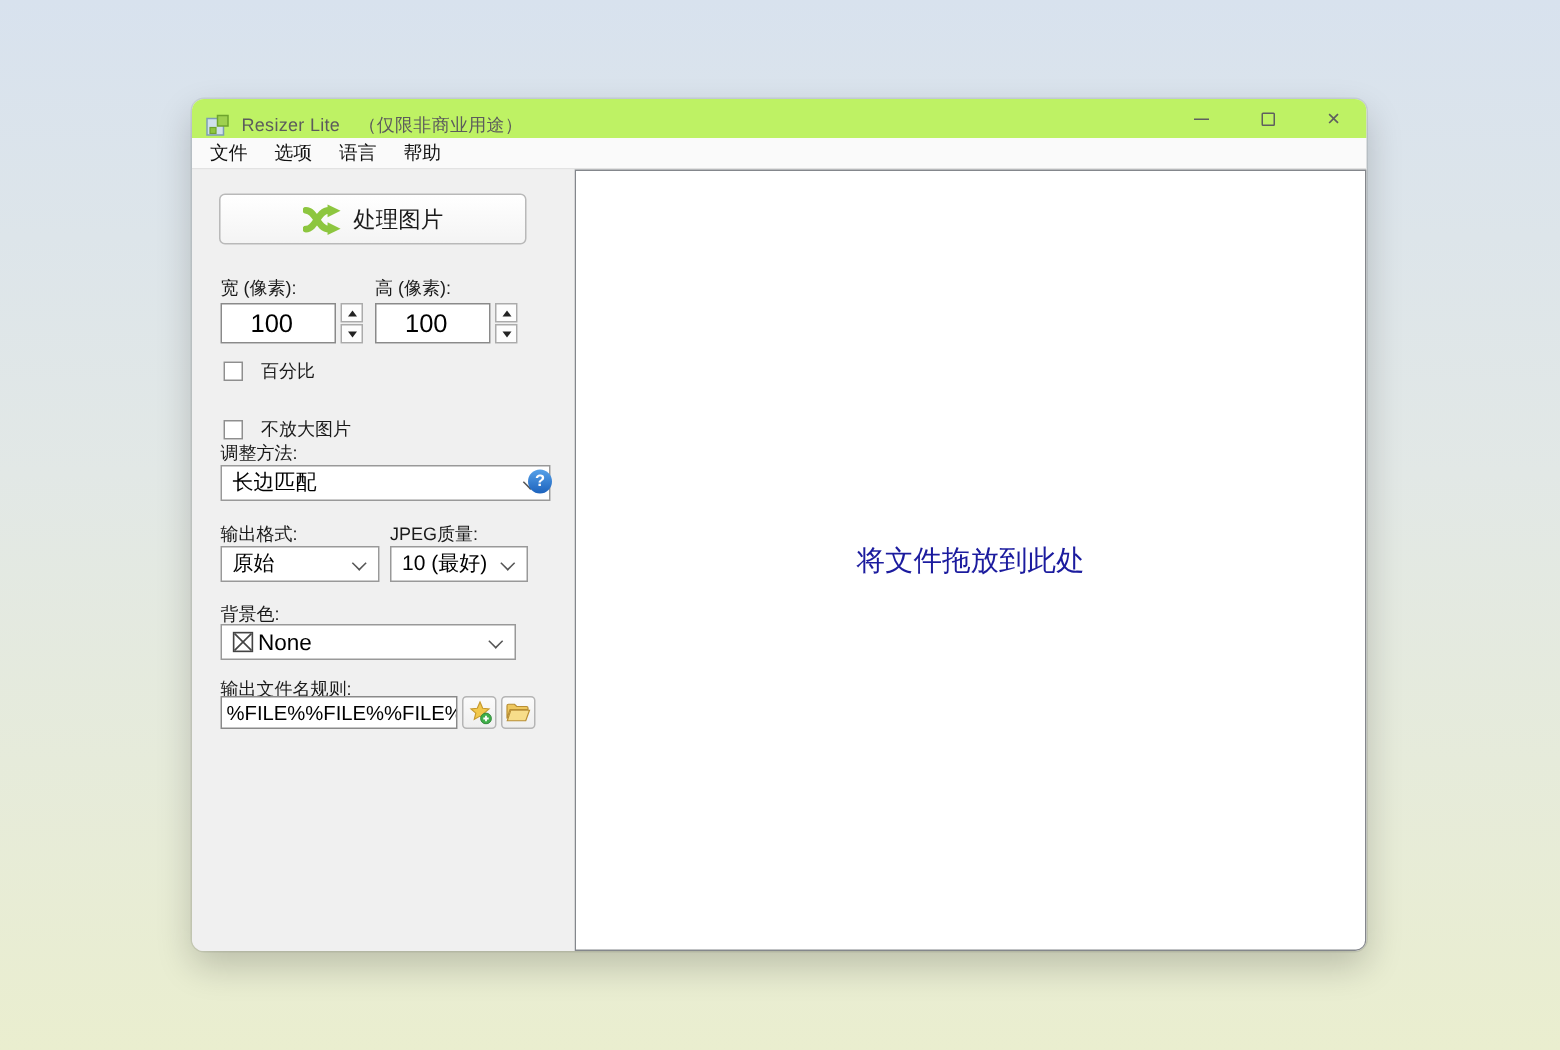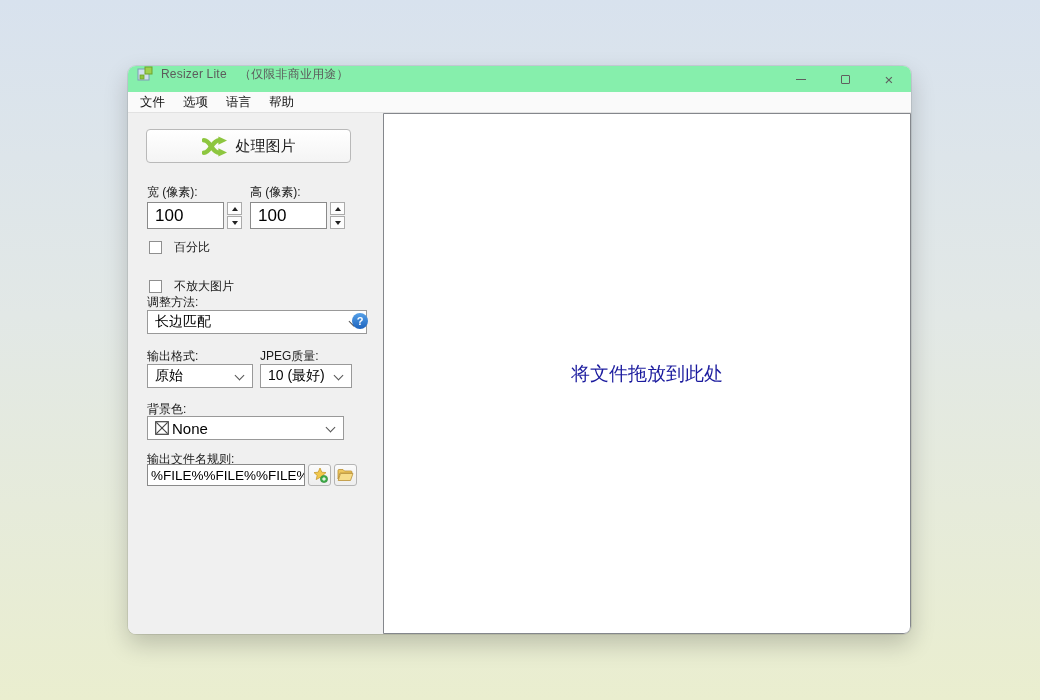--- a/index.html
+++ b/index.html
@@ -12,21 +12,21 @@
 
   
   .window {
     position:absolute; left:128px; top:66px; width:783px; height:568px;
     border-radius:8px; background:#f0f0f0;
     box-shadow:0 10px 24px rgba(0,0,0,.20), 0 0 0 1px rgba(0,0,0,.08);
     display:flex; flex-direction:column; overflow:hidden;
   }
 
   
-  .titlebar { height:26px; background:#86efac; display:flex; align-items:flex-start; flex:0 0 auto; }
+  .titlebar { height:26px; background:#bef264; display:flex; align-items:flex-end; flex:0 0 auto; }
   .app-icon { width:16px; height:16px; margin:0 8px 0 9px; flex:0 0 auto; }
   .title-text { font-size:12px; color:#5c5c5c; letter-spacing:.2px; }
   .caption-btns { margin-left:auto; display:flex; height:100%; }
   .cap-btn { width:44px; height:100%; display:flex; align-items:center; justify-content:center; color:#5f5f5f; }
   .glyph-min { width:10px; height:0; border-top:1px solid #5f5f5f; display:block; }
   .glyph-max { width:9px; height:9px; border:1px solid #5f5f5f; border-radius:1px; display:block; }
   .glyph-close { font-size:15px; line-height:1; color:#5f5f5f; }
 
   
   .menubar { height:21px; background:#fafafa; border-bottom:1px solid #e2e2e2; display:flex; align-items:center; padding-left:3px; flex:0 0 auto; }
@@ -48,21 +48,21 @@
   .process-btn {
     position:absolute; left:18px; top:16px; width:205px; height:34px;
     background:linear-gradient(180deg,#ffffff,#f4f4f4);
     border:1px solid #b9b9b9; border-radius:4px;
     display:flex; align-items:center; justify-content:center; gap:8px;
     font-size:15px; color:#1a1a1a;
   }
 
   .num-input {
     position:absolute; width:77px; height:27px; background:#fff; border:1px solid #8a8a8a;
-    font-size:17px; color:#000; display:flex; align-items:center; padding-left:7px;
+    font-size:17px; color:#000; display:flex; align-items:center; padding-left:19px;
   }
   .spin { position:absolute; width:15px; height:27px; display:flex; flex-direction:column; justify-content:space-between; }
   .spin-btn { height:13px; background:#fdfdfd; border:1px solid #ababab; display:flex; align-items:center; justify-content:center; }
   .tri-up { width:0; height:0; border-left:3.5px solid transparent; border-right:3.5px solid transparent; border-bottom:4px solid #222; }
   .tri-dn { width:0; height:0; border-left:3.5px solid transparent; border-right:3.5px solid transparent; border-top:4px solid #222; }
 
   .check-row { position:absolute; display:flex; align-items:center; gap:12px; }
   .checkbox { width:13px; height:13px; background:#fff; border:1px solid #8f8f8f; }
   .check-label { font-size:12px; color:#1a1a1a; }
 

